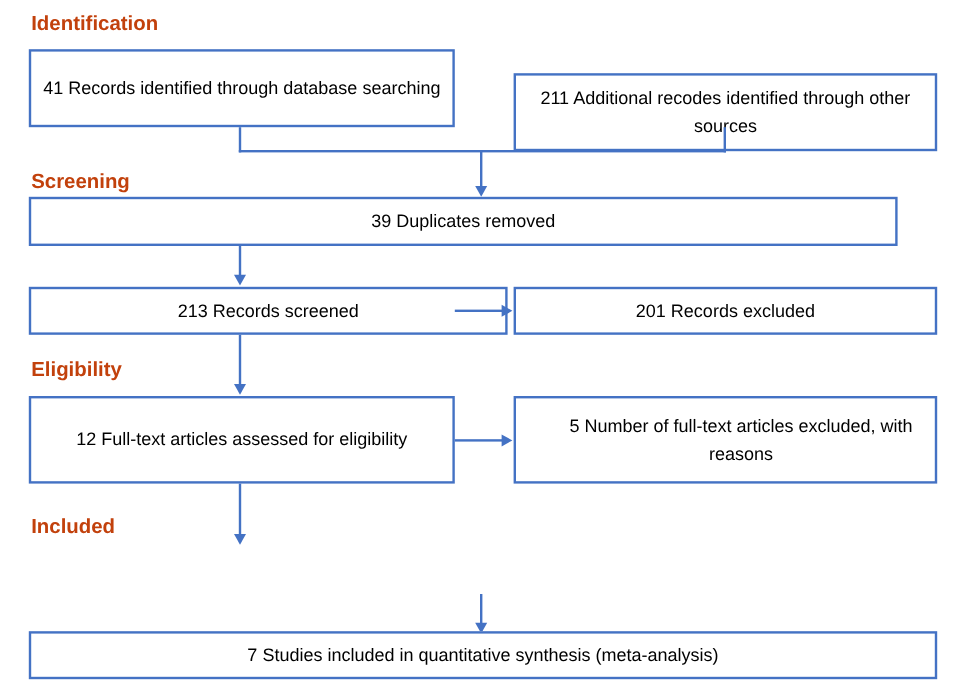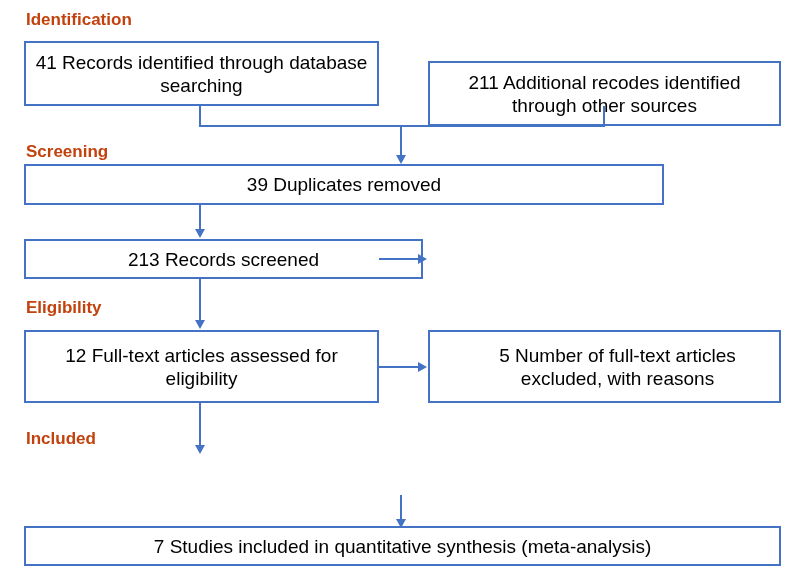--- a/index.html
+++ b/index.html
@@ -29,21 +29,21 @@
   .box {
     position: absolute;
     box-sizing: border-box;
     border: 2px solid #4472C4;
     background: #ffffff;
     display: flex;
     align-items: center;
     justify-content: center;
     text-align: center;
     color: #000000;
-    font-size: 19px;
+    font-size: 15px;
     line-height: 23px;
     padding: 2px 6px;
   }
   .box span {
     display: block;
     width: 100%;
   }
   
   .vline {
     position: absolute;
@@ -92,31 +92,34 @@
   <div class="box" style="left:428px; top:41px; width:353px; height:65px;margin-top:20px;">
     <span>211 Additional recodes identified through other sources</span>
   </div>
 
   <div class="vline" style="left:199px; top:106px; height:21px;"></div>
   <div class="vline" style="left:603px; top:106px; height:21px;"></div>
   <div class="hline" style="left:199px; top:125px; width:406px;"></div>
   <div class="vline" style="left:400px; top:125px; height:32px;"></div>
   <div class="arrow-down" style="left:396px; top:155px;"></div>
 
-  <div class="box" style="left:24px; top:164px; width:640px; height:41px;">
+  <div class="box" style="left:24px; top:164px; width:724px; height:41px;">
     <span>39 Duplicates removed</span>
   </div>
 
   <div class="vline" style="left:199px; top:205px; height:26px;"></div>
   <div class="arrow-down" style="left:195px; top:229px;"></div>
 
   <div class="box" style="left:24px; top:239px; width:399px; height:40px;">
     <span>213 Records screened</span>
   </div>
 
+  <div class="box" style="left:428px; top:239px; width:353px; height:40px;">
+    <span>201 Records excluded</span>
+  </div>
 
   <div class="hline" style="left:379px; top:258px; width:41px;"></div>
   <div class="arrow-right" style="left:418px; top:254px;"></div>
 
   <div class="vline" style="left:199px; top:279px; height:43px;"></div>
   <div class="arrow-down" style="left:195px; top:320px;"></div>
 
   <div class="box" style="left:24px; top:330px; width:355px; height:73px;">
     <span>12 Full-text articles assessed for eligibility</span>
   </div>

